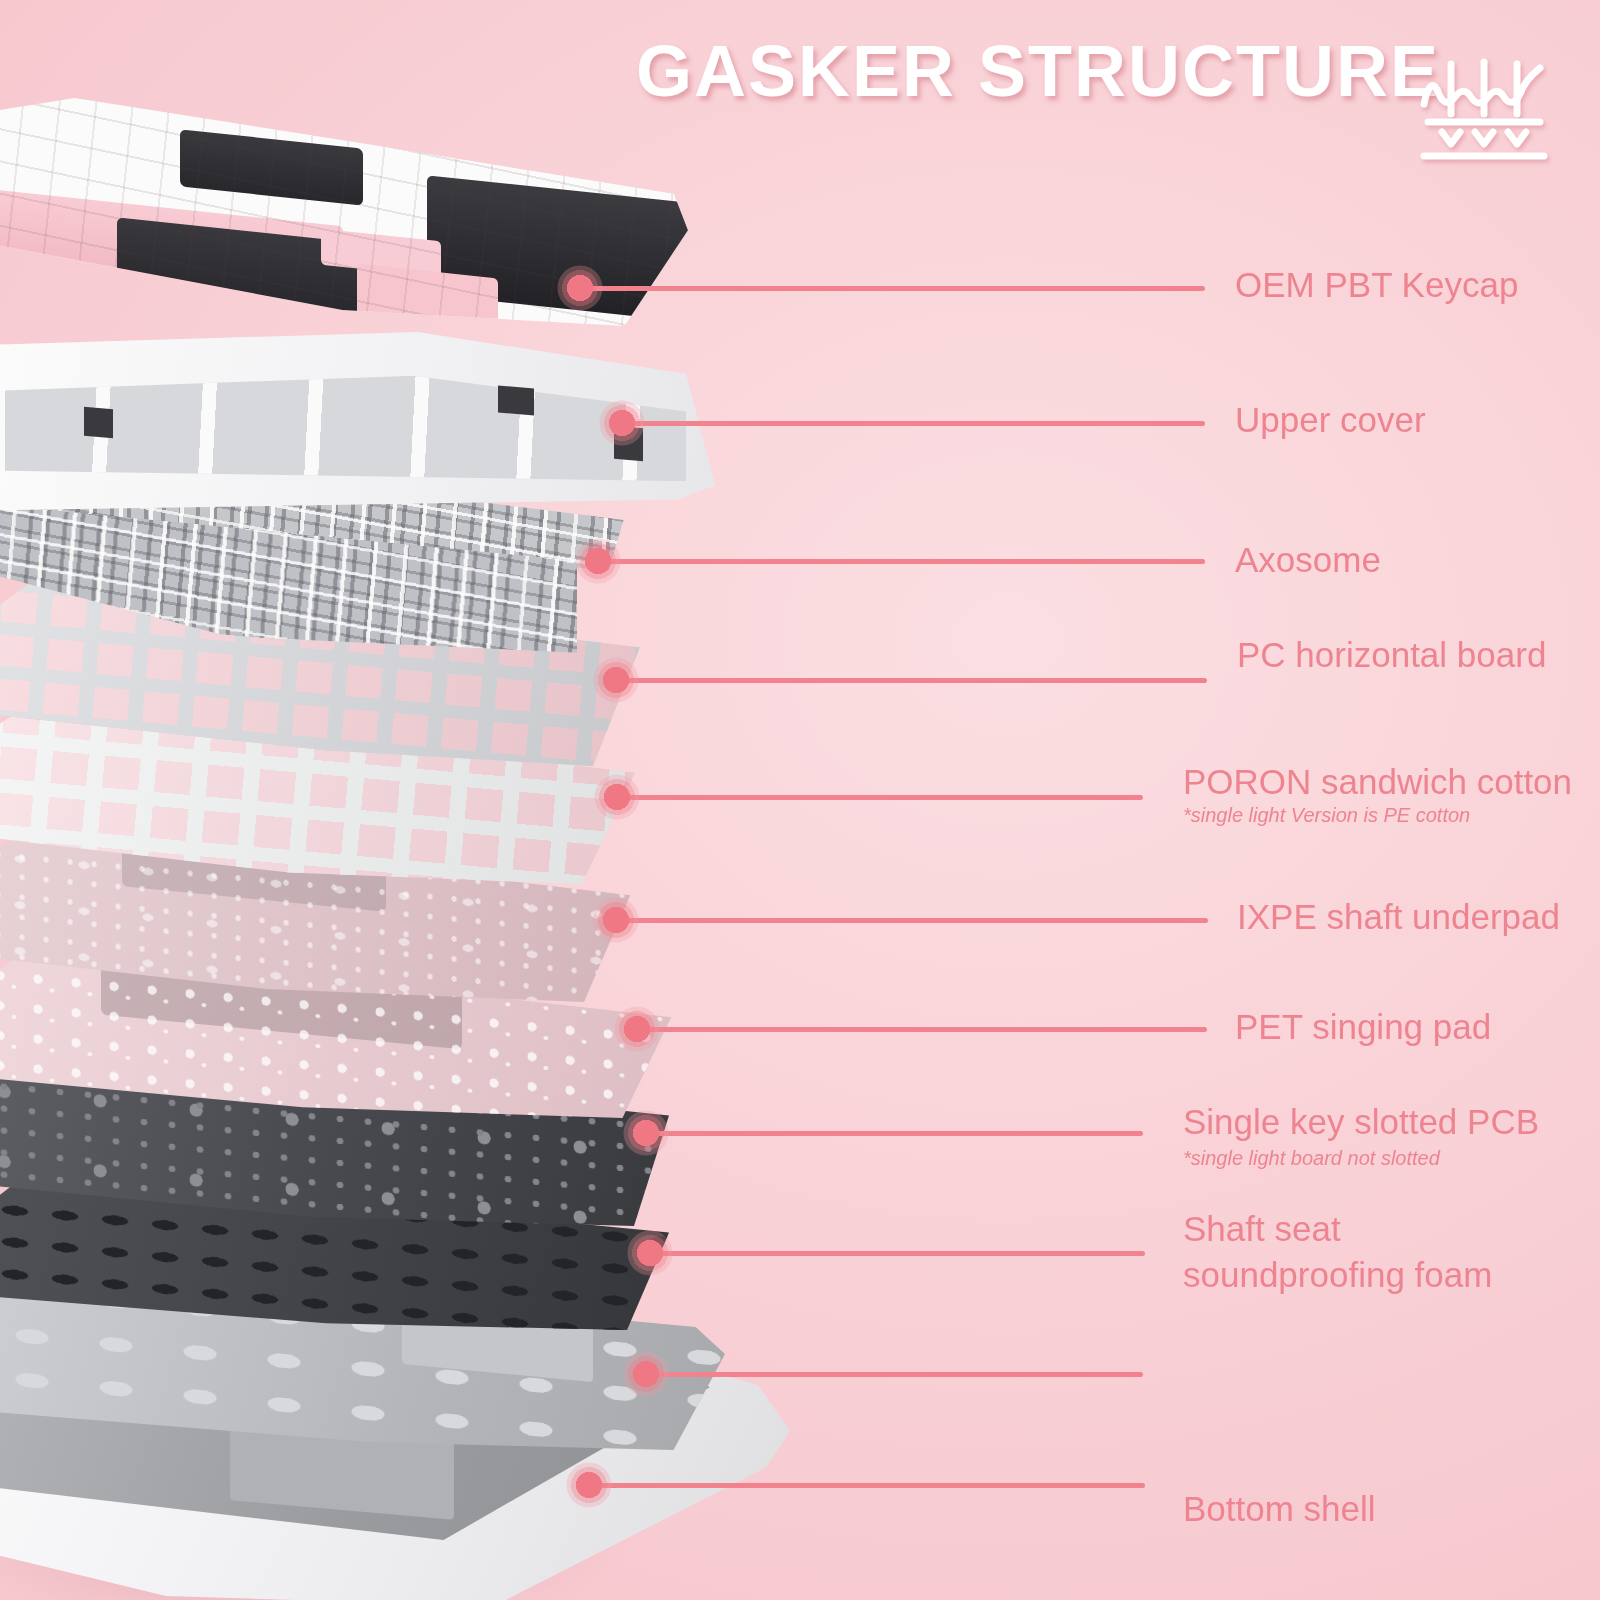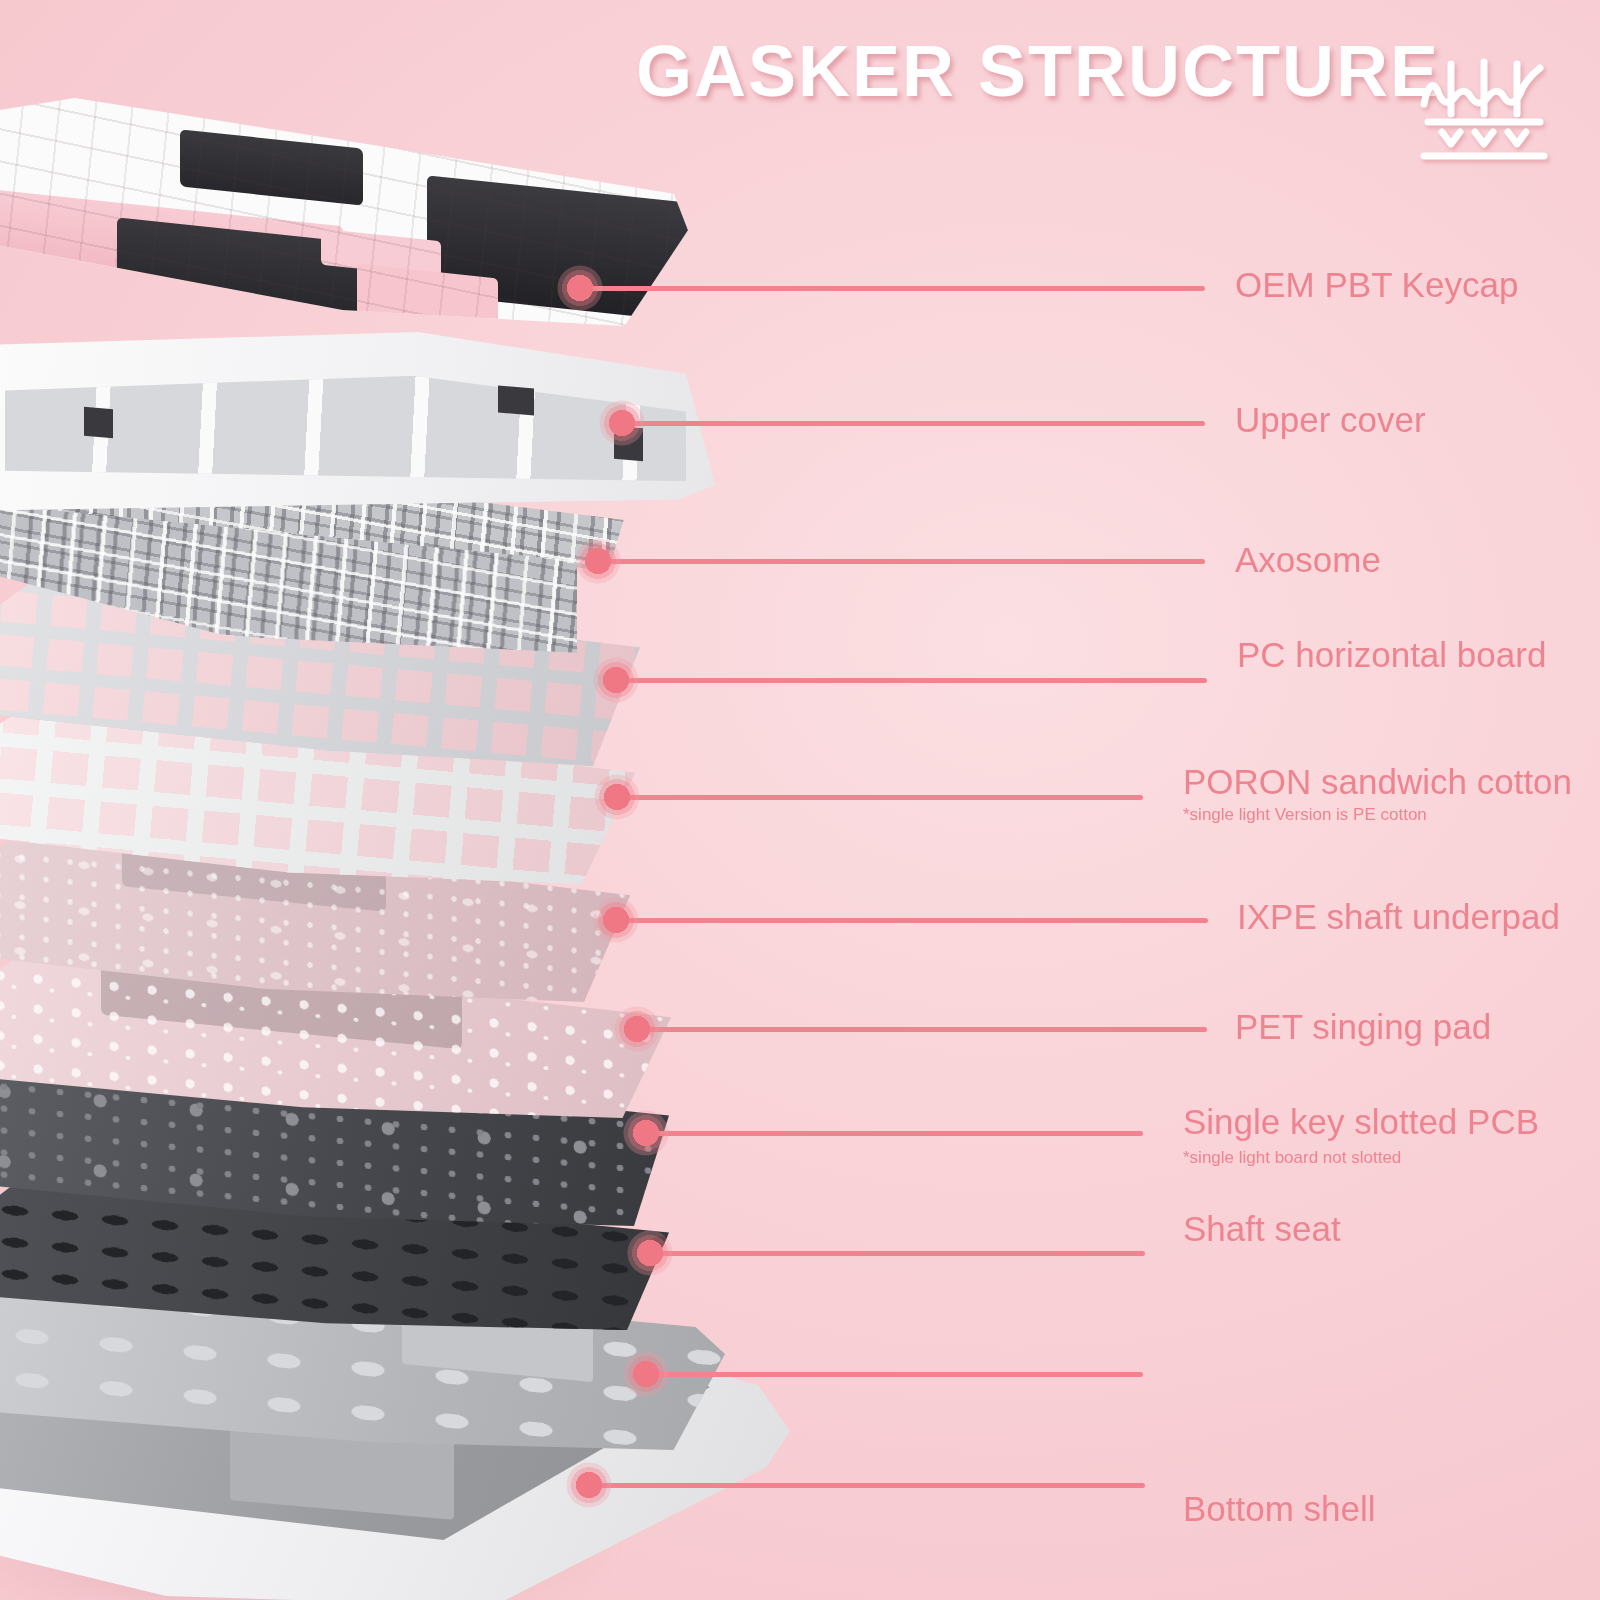--- a/index.html
+++ b/index.html
@@ -20,21 +20,21 @@
   .sk{transform:skewY(5.5deg);}
   
   .key-black{position:absolute;border-radius:6px;}
   .key-pink{position:absolute;border-radius:5px;}
   
   .c-line{position:absolute;height:5px;background:#f2838e;border-radius:3px;z-index:50;}
   .c-dot{position:absolute;width:46px;height:46px;z-index:51;border-radius:50%;
     background:radial-gradient(circle,#ef7884 0 13px,rgba(242,130,141,.5) 13px 18px,rgba(244,150,160,.28) 18px 22px,rgba(244,150,160,0) 23px);}
   .c-label{position:absolute;color:#ee8490;font-size:35px;line-height:46px;white-space:nowrap;z-index:52;}
   .c-label span{display:block;}
-  .c-note{position:absolute;color:#ee8490;font-size:17px;line-height:28px;white-space:nowrap;z-index:52;}
+  .c-note{position:absolute;color:#ee8490;font-size:20px;line-height:28px;white-space:nowrap;z-index:52;font-style:italic;}
 </style>
 </head>
 <body>
 
 <div id="stage">
 
   <div>
 
     <div class="layer" style="left:-30px;top:1410px;width:760px;height:230px;z-index:1;filter:blur(10px);
                 background:radial-gradient(60% 52% at 42% 58%, rgba(201,128,141,.45), rgba(201,128,141,0) 72%);"></div>
@@ -215,20 +215,21 @@
     <div class="c-dot" style="left:623px;top:1110px;"></div>
     <div class="c-label" style="left:1183px;top:1099px;">
       <span>Single key slotted PCB</span>
     </div>
     <div class="c-note" style="left:1183px;top:1144px;">*single light board not slotted</div>
 
     <div class="c-line" style="left:650px;top:1251px;width:495px;"></div>
     <div class="c-dot" style="left:627px;top:1230px;"></div>
     <div class="c-label" style="left:1183px;top:1206px;">
       <span>Shaft seat</span>
+      <span>soundproofing foam</span>
     </div>
 
     <div class="c-line" style="left:646px;top:1372px;width:497px;"></div>
     <div class="c-dot" style="left:623px;top:1351px;"></div>
     <div class="c-label" style="left:1183px;top:1329px;">
     </div>
 
     <div class="c-line" style="left:589px;top:1483px;width:556px;"></div>
     <div class="c-dot" style="left:566px;top:1462px;"></div>
     <div class="c-label" style="left:1183px;top:1462px;margin-top:24px;">

